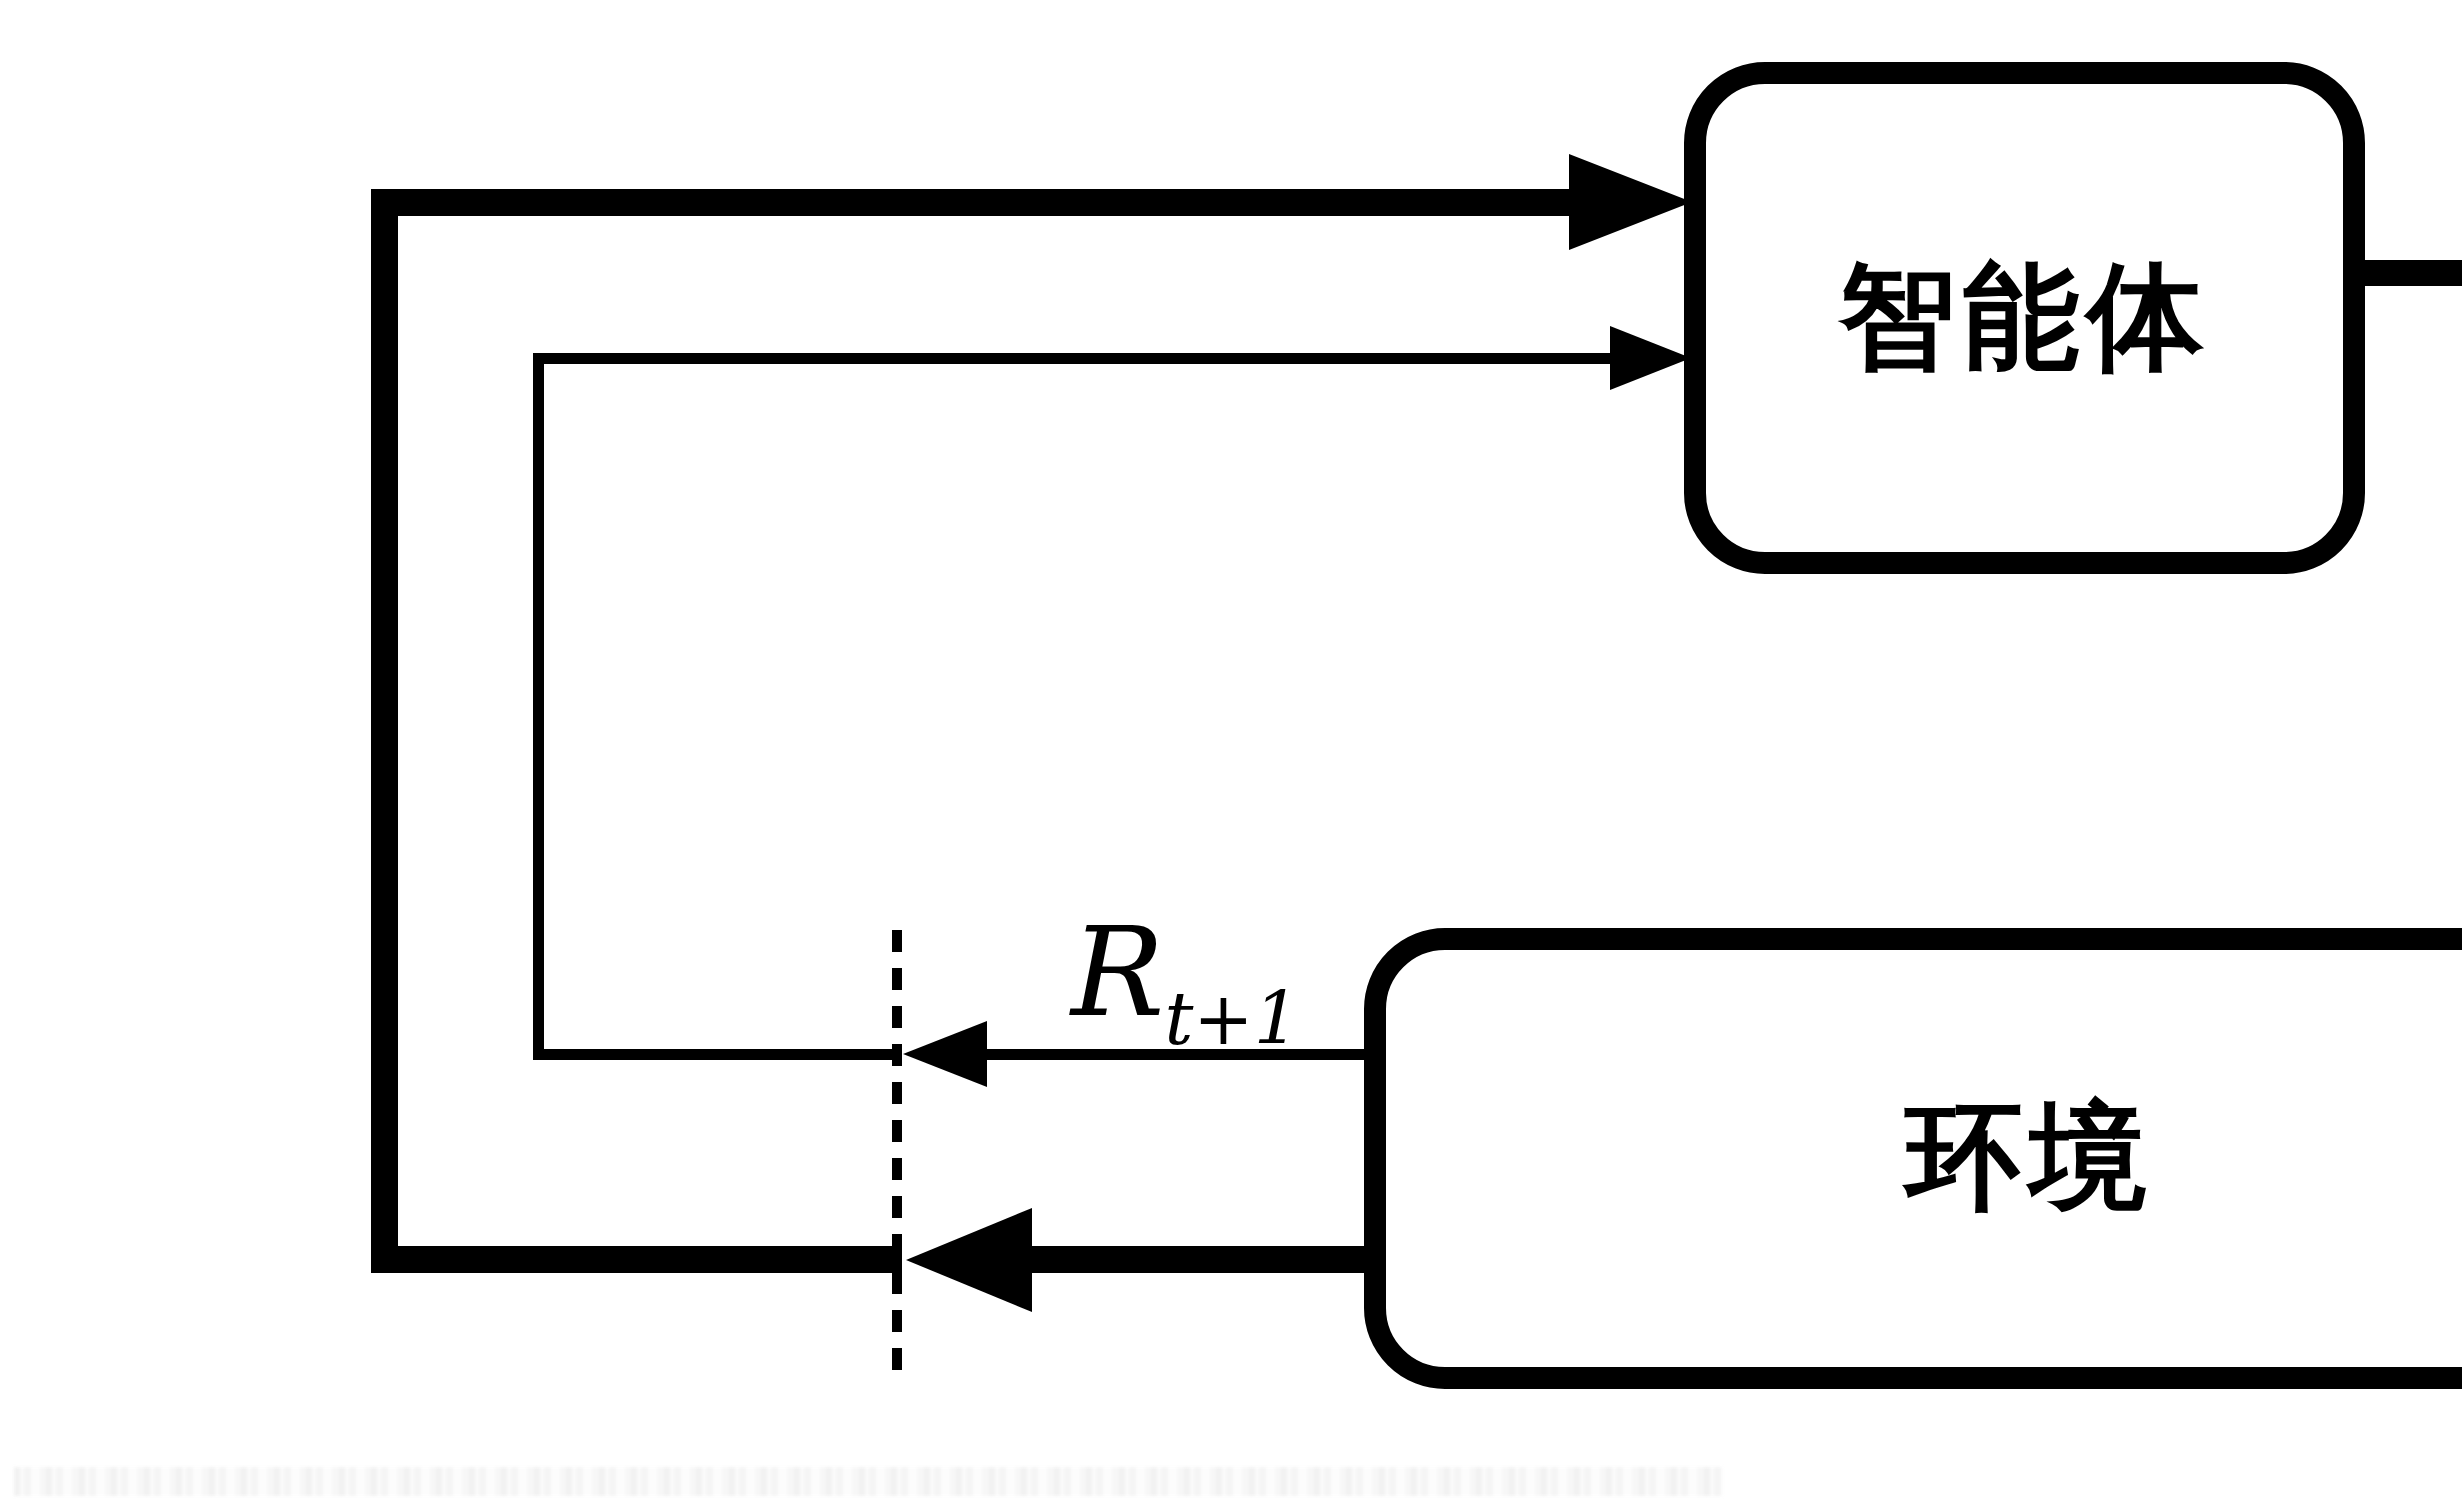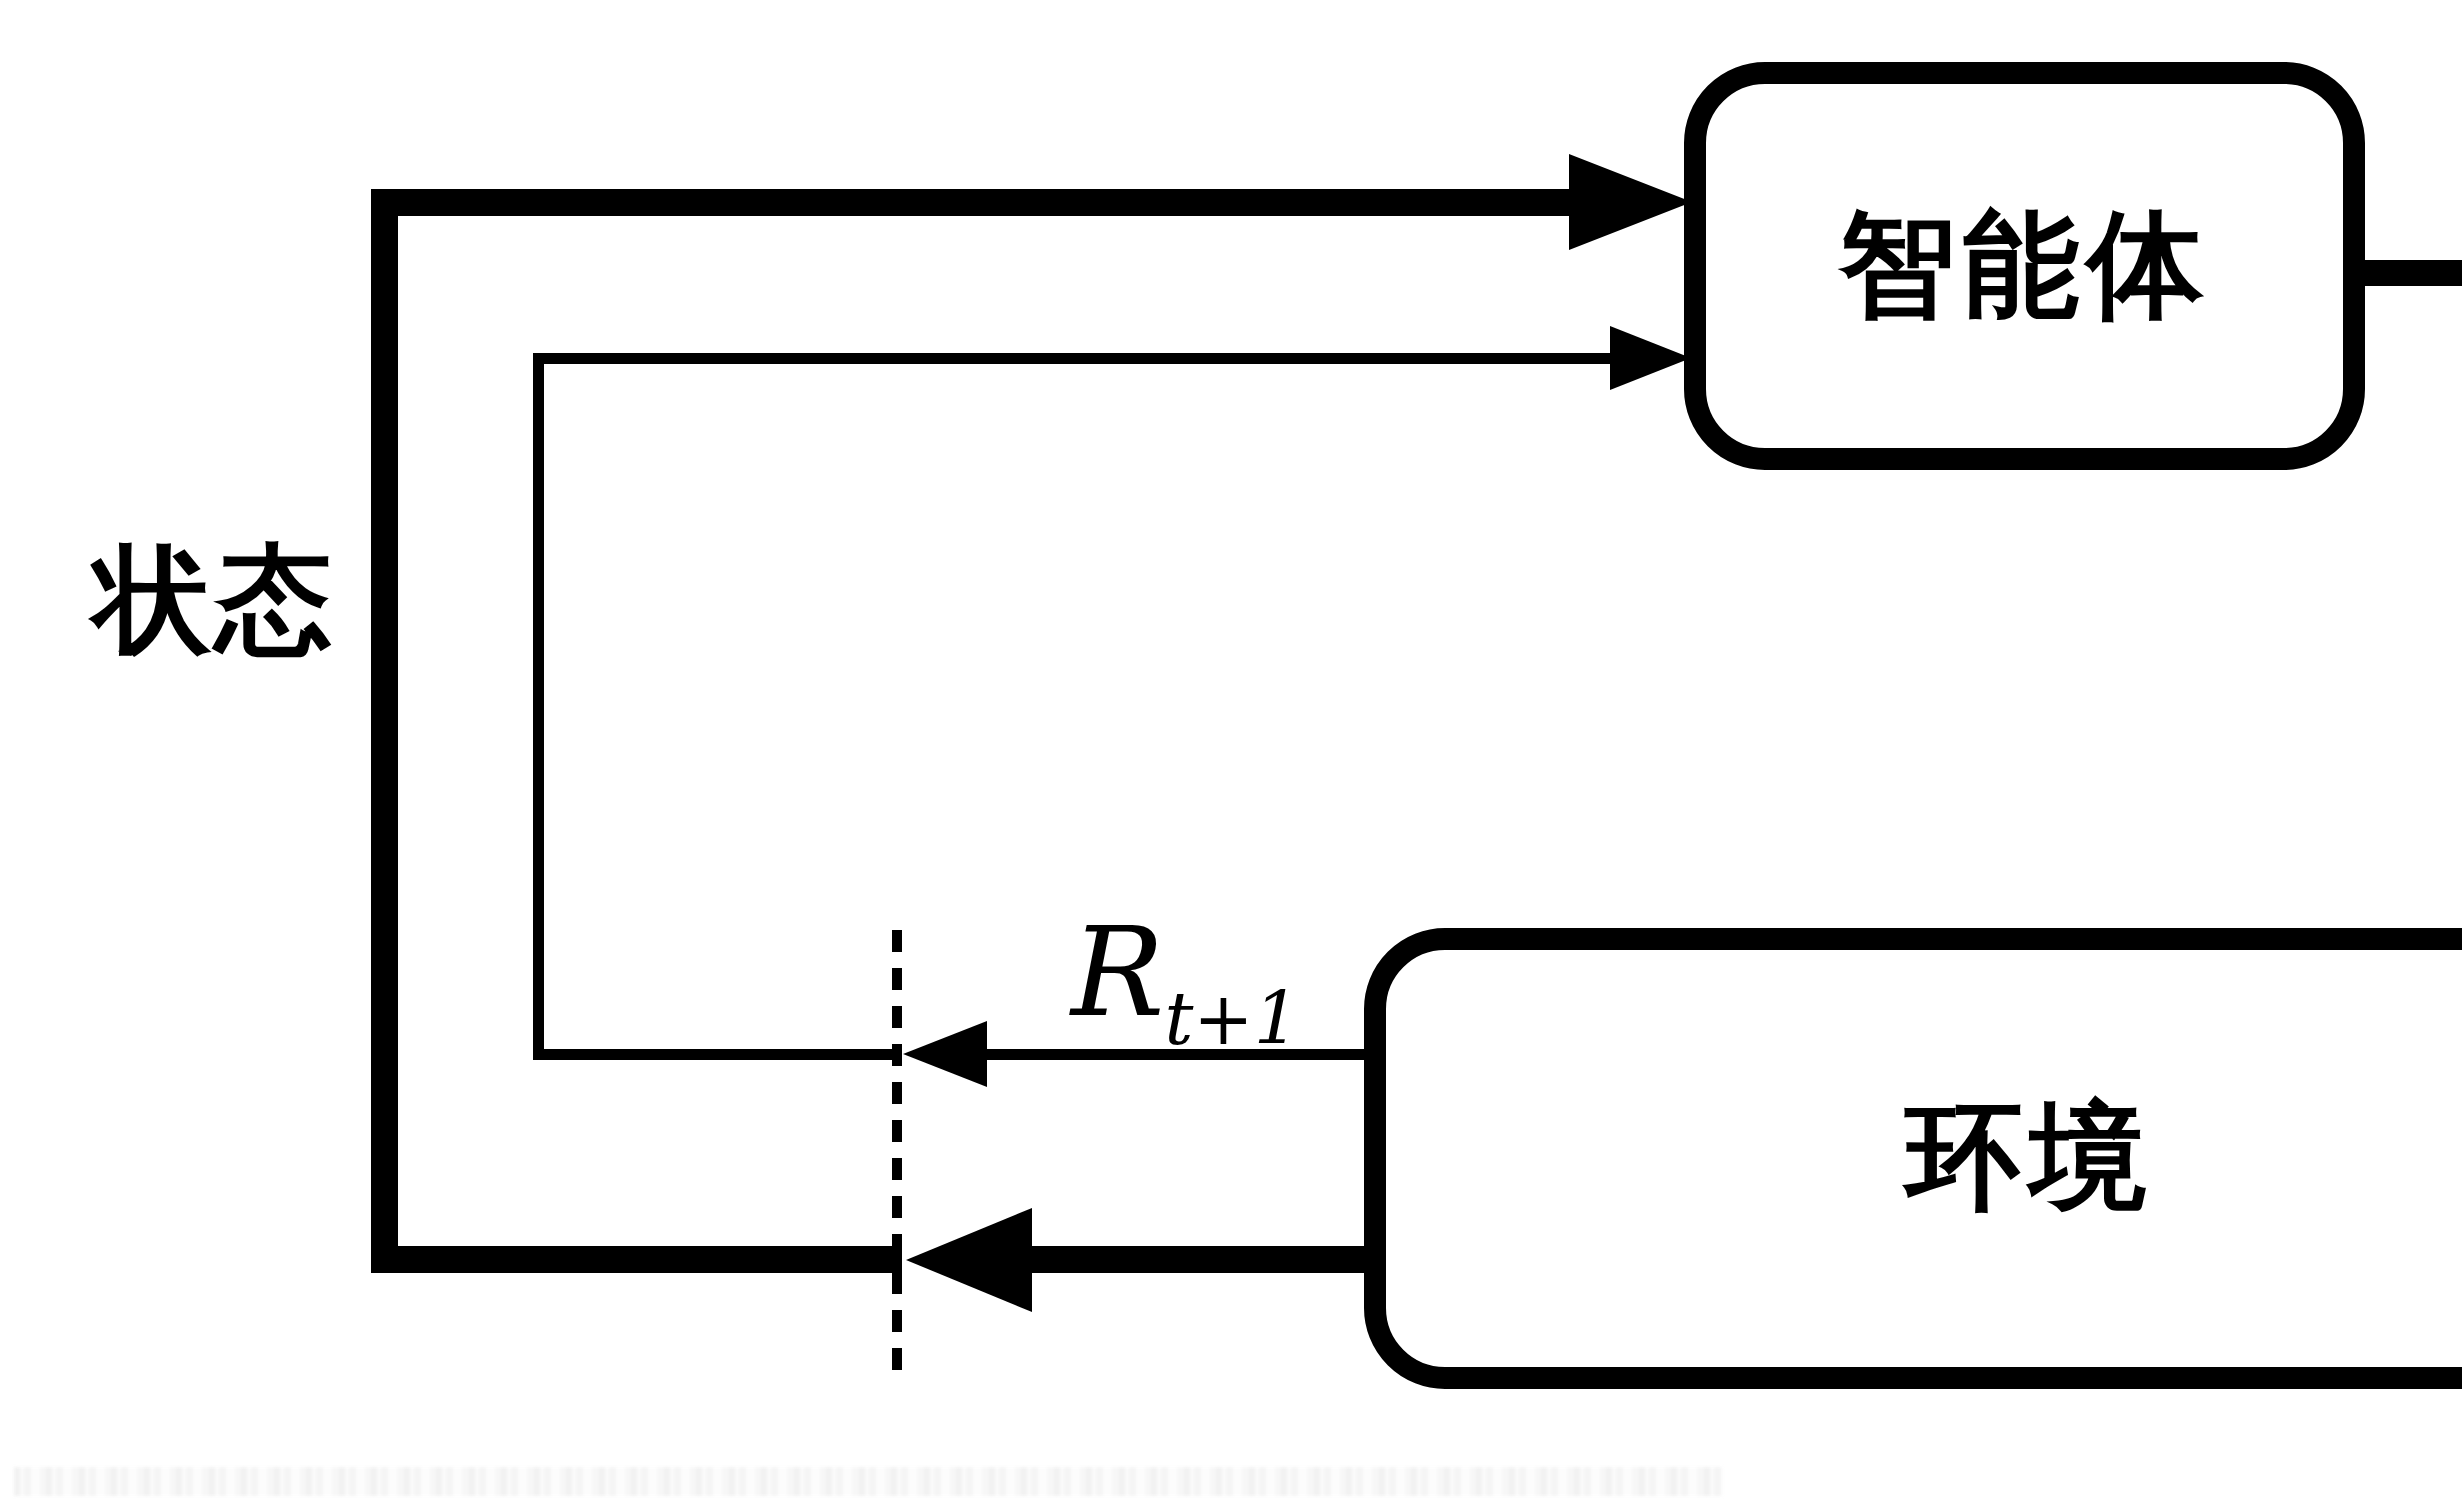--- a/index.html
+++ b/index.html
@@ -76,29 +76,28 @@
   <div class="ln" style="left:978px;top:1049px;width:396px;height:10.8px;"></div>
   <div class="ah" style="left:900px;top:1021px;border-right:84px solid #000;border-top:33px solid transparent;border-bottom:33px solid transparent;"></div>
 
   <div class="ln" style="left:1024px;top:1246px;width:350px;height:27px;"></div>
   <div class="ah" style="left:903px;top:1208px;border-right:126px solid #000;border-top:52px solid transparent;border-bottom:52px solid transparent;"></div>
 
   <div class="ln" style="left:2359px;top:260px;width:1160px;height:25.6px;"></div>
 
   <div class="dashed-v" style="left:892px;top:930px;height:453px;"></div>
 
-  <div class="node" style="left:1684px;top:62px;width:681px;height:408px;">
+  <div class="node" style="left:1684px;top:62px;width:681px;height:512px;">
     <span class="node-label">智能体</span>
   </div>
 
   <div class="node" style="left:1364px;top:928px;width:1331px;height:461px;">
     <span class="node-label">环境</span>
   </div>
 
-  <div class="cjk" style="left:94px;top:542px;">状态</div>
 
 
   <div class="math small" style="left:1071px;top:910px;">
     <span class="base">R</span><sub>t+1</sub>
   </div>
 
   <div class="ghost-strip"></div>
 
 </div>
 

